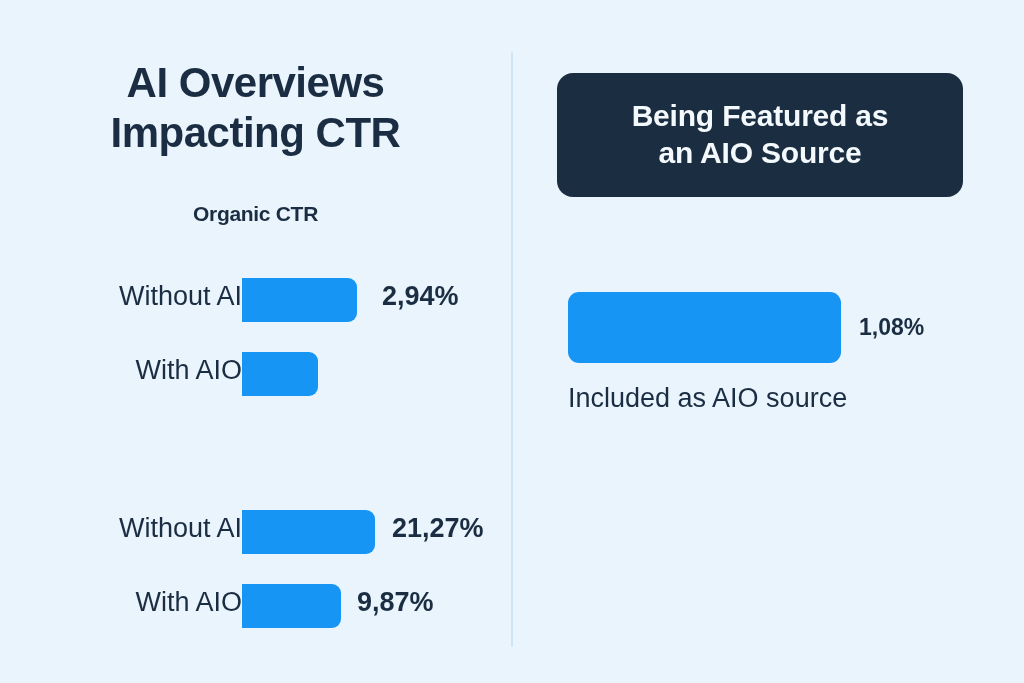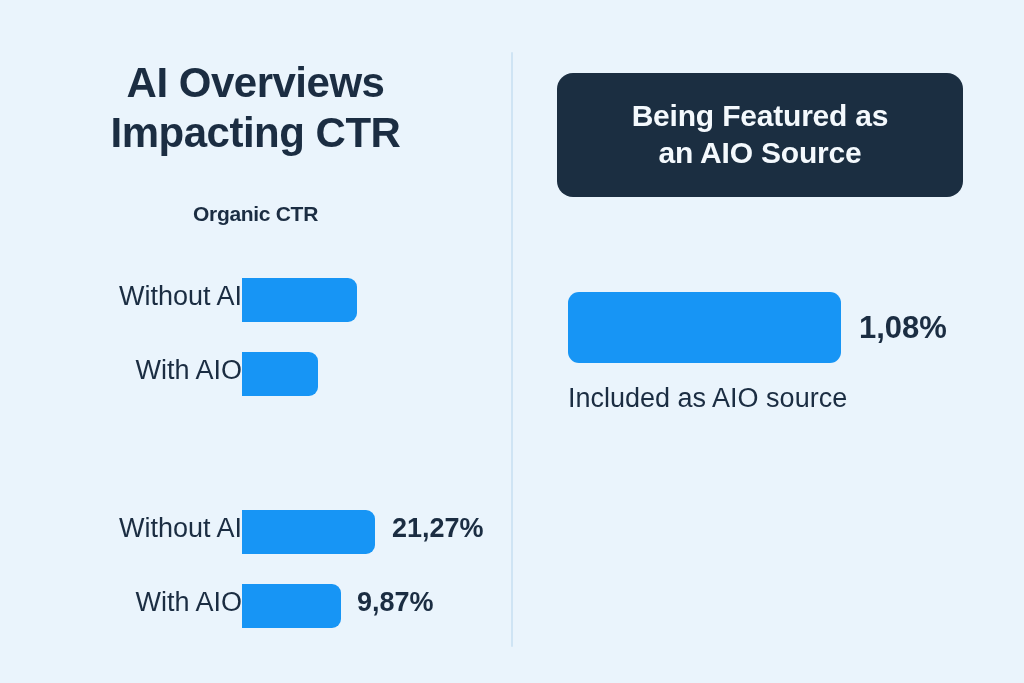--- a/index.html
+++ b/index.html
@@ -156,21 +156,21 @@
     background: #1795f5;
     border-radius: 11px;
   }
   .right-value {
     position: absolute;
     left: 348px;
     top: 292px;
     height: 71px;
     display: flex;
     align-items: center;
-    font-size: 31px;
+    font-size: 23px;
     font-weight: bold;
     color: #1b2d42;
     white-space: nowrap;
   }
   .right-caption {
     position: absolute;
     left: 57px;
     top: 383px;
     font-size: 27px;
     font-weight: normal;
@@ -186,20 +186,21 @@
   <div class="left-panel">
 
     <div class="main-title">AI Overviews
 Impacting CTR</div>
 
     <div class="section-title organic">Organic CTR</div>
 
     <div class="bar-row row-org-1">
       <div class="row-label">Without AI</div>
       <div class="bar" style="width:115px;"></div>
+      <div class="row-value" style="left:382px;">2,94%</div>
     </div>
 
     <div class="bar-row row-org-2">
       <div class="row-label">With AIO</div>
       <div class="bar" style="width:76px;"></div>
     </div>
 
 
     <div class="bar-row row-paid-1">
       <div class="row-label">Without AI</div>

